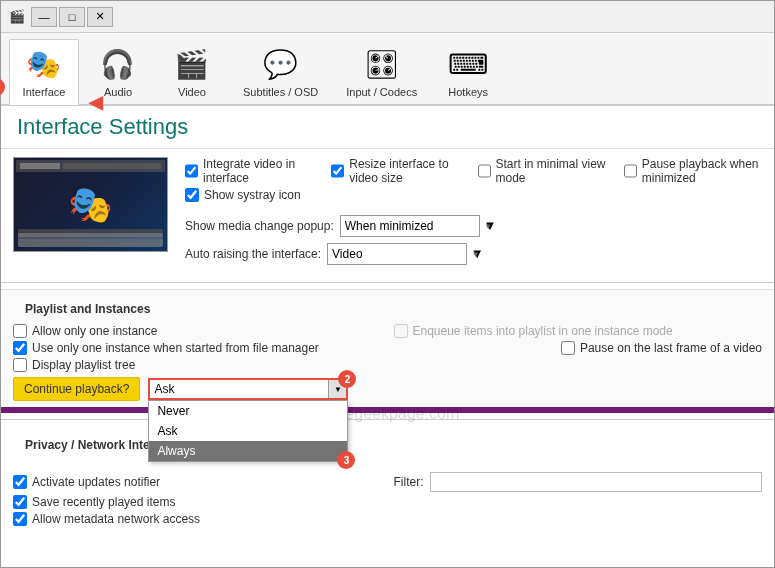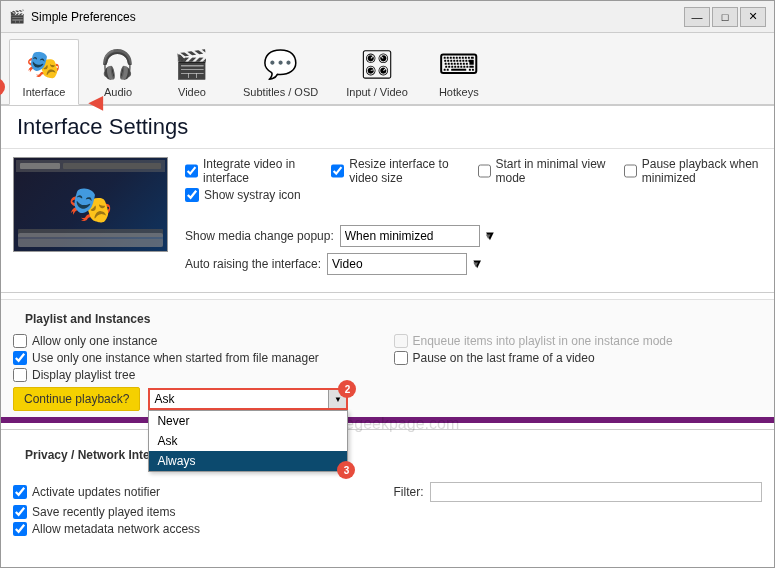--- a/index.html
+++ b/index.html
@@ -98,21 +98,21 @@
       flex: 1;
       background: white;
       overflow-y: auto;
       padding: 0;
       border-top: 1px solid #ccc;
     }
     .page-title {
       font-size: 22px;
       font-weight: 300;
       padding: 8px 28px 8px 16px;
-      color: #0f172a;
+      color: #0f766e;
       border-bottom: 1px solid #e0e0e0;
     }
     .settings-body {
       display: flex;
       flex-direction: row;
       padding: 8px 12px;
       gap: 12px;
     }
     .preview-panel {
       width: 160px;
@@ -246,21 +246,21 @@
       border: 1px solid #999;
       z-index: 100;
       box-shadow: 2px 2px 4px rgba(0,0,0,0.2);
     }
     .dropdown-option {
       padding: 3px 8px;
       cursor: pointer;
       font-size: 12px;
     }
     .dropdown-option.selected {
-      background: #0c4a6e;
+      background: #737373;
       color: white;
     }
     .badge-red {
       position: absolute;
       width: 18px;
       height: 18px;
       background: #e74c3c;
       border-radius: 50%;
       color: white;
       font-size: 10px;
@@ -279,21 +279,20 @@
       padding: 6px 12px;
     }
   </style>
 </head>
 <body>
 
 <div class="window">
 
   <div class="title-bar">
     <span class="title-bar-icon">🎬</span>
-    <span class="title-bar-text">Simple Preferences</span>
     <div class="title-bar-controls">
       <button class="title-btn">—</button>
       <button class="title-btn">□</button>
       <button class="title-btn close">✕</button>
     </div>
   </div>
 
   <div class="toolbar">
     <div class="tab-wrapper">
       <div class="tab-item active">
@@ -313,21 +312,21 @@
     <div class="tab-item">
       <div class="tab-icon">🎬</div>
       <span class="tab-label">Video</span>
     </div>
     <div class="tab-item">
       <div class="tab-icon">💬</div>
       <span class="tab-label">Subtitles / OSD</span>
     </div>
     <div class="tab-item">
       <div class="tab-icon">🎛</div>
-      <span class="tab-label">Input / Video</span>
+      <span class="tab-label">Input / Codecs</span>
     </div>
     <div class="tab-item">
       <div class="tab-icon">⌨</div>
       <span class="tab-label">Hotkeys</span>
     </div>
   </div>
 
   <div class="content-area">
     <div class="page-title">Interface Settings</div>
 
@@ -365,21 +364,21 @@
             <input type="checkbox" id="pause_minimized" style="">
             <label for="pause_minimized" class="label-text">Pause playback when minimized</label>
           </div>
         </div>
 
         <div class="checkbox-item" style="margin-top:3px;">
           <input type="checkbox" id="systray" checked="" style="">
           <label for="systray" class="label-text">Show systray icon</label>
         </div>
 
-        <div class="option-row" style="margin-top:20px;">
+        <div class="option-row" style="margin-top:10px;">
           <span class="label-text">Show media change popup:</span>
           <div class="dropdown-wrapper">
             <select class="dropdown">
               <option>Always</option>
               <option>Never</option>
               <option selected="">When minimized</option>
             </select>
             <span>▼</span>
           </div>
         </div>
@@ -445,21 +444,21 @@
               </div>
             </div>
           </div>
         </div>
 
         <div>
           <div class="checkbox-item" style="margin-bottom:3px;">
             <input type="checkbox" id="enqueue_items" disabled="" style="">
             <label for="enqueue_items" class="label-text disabled">Enqueue items into playlist in one instance mode</label>
           </div>
-          <div class="checkbox-item" style="margin-bottom:18px;">
+          <div class="checkbox-item" style="margin-bottom:18px;justify-content:flex-end;">
             <input type="checkbox" id="pause_last_frame" style="">
             <label for="pause_last_frame" class="label-text">Pause on the last frame of a video</label>
           </div>
         </div>
       </div>
 
       <div style="text-align:center; color:rgba(0,0,0,0.15); font-size:16px; margin-top:4px; position:absolute; left:50%; transform:translateX(-50%); white-space:nowrap;">@thegeekpage.com</div>
     </div>
 
     <hr class="section-divider">

